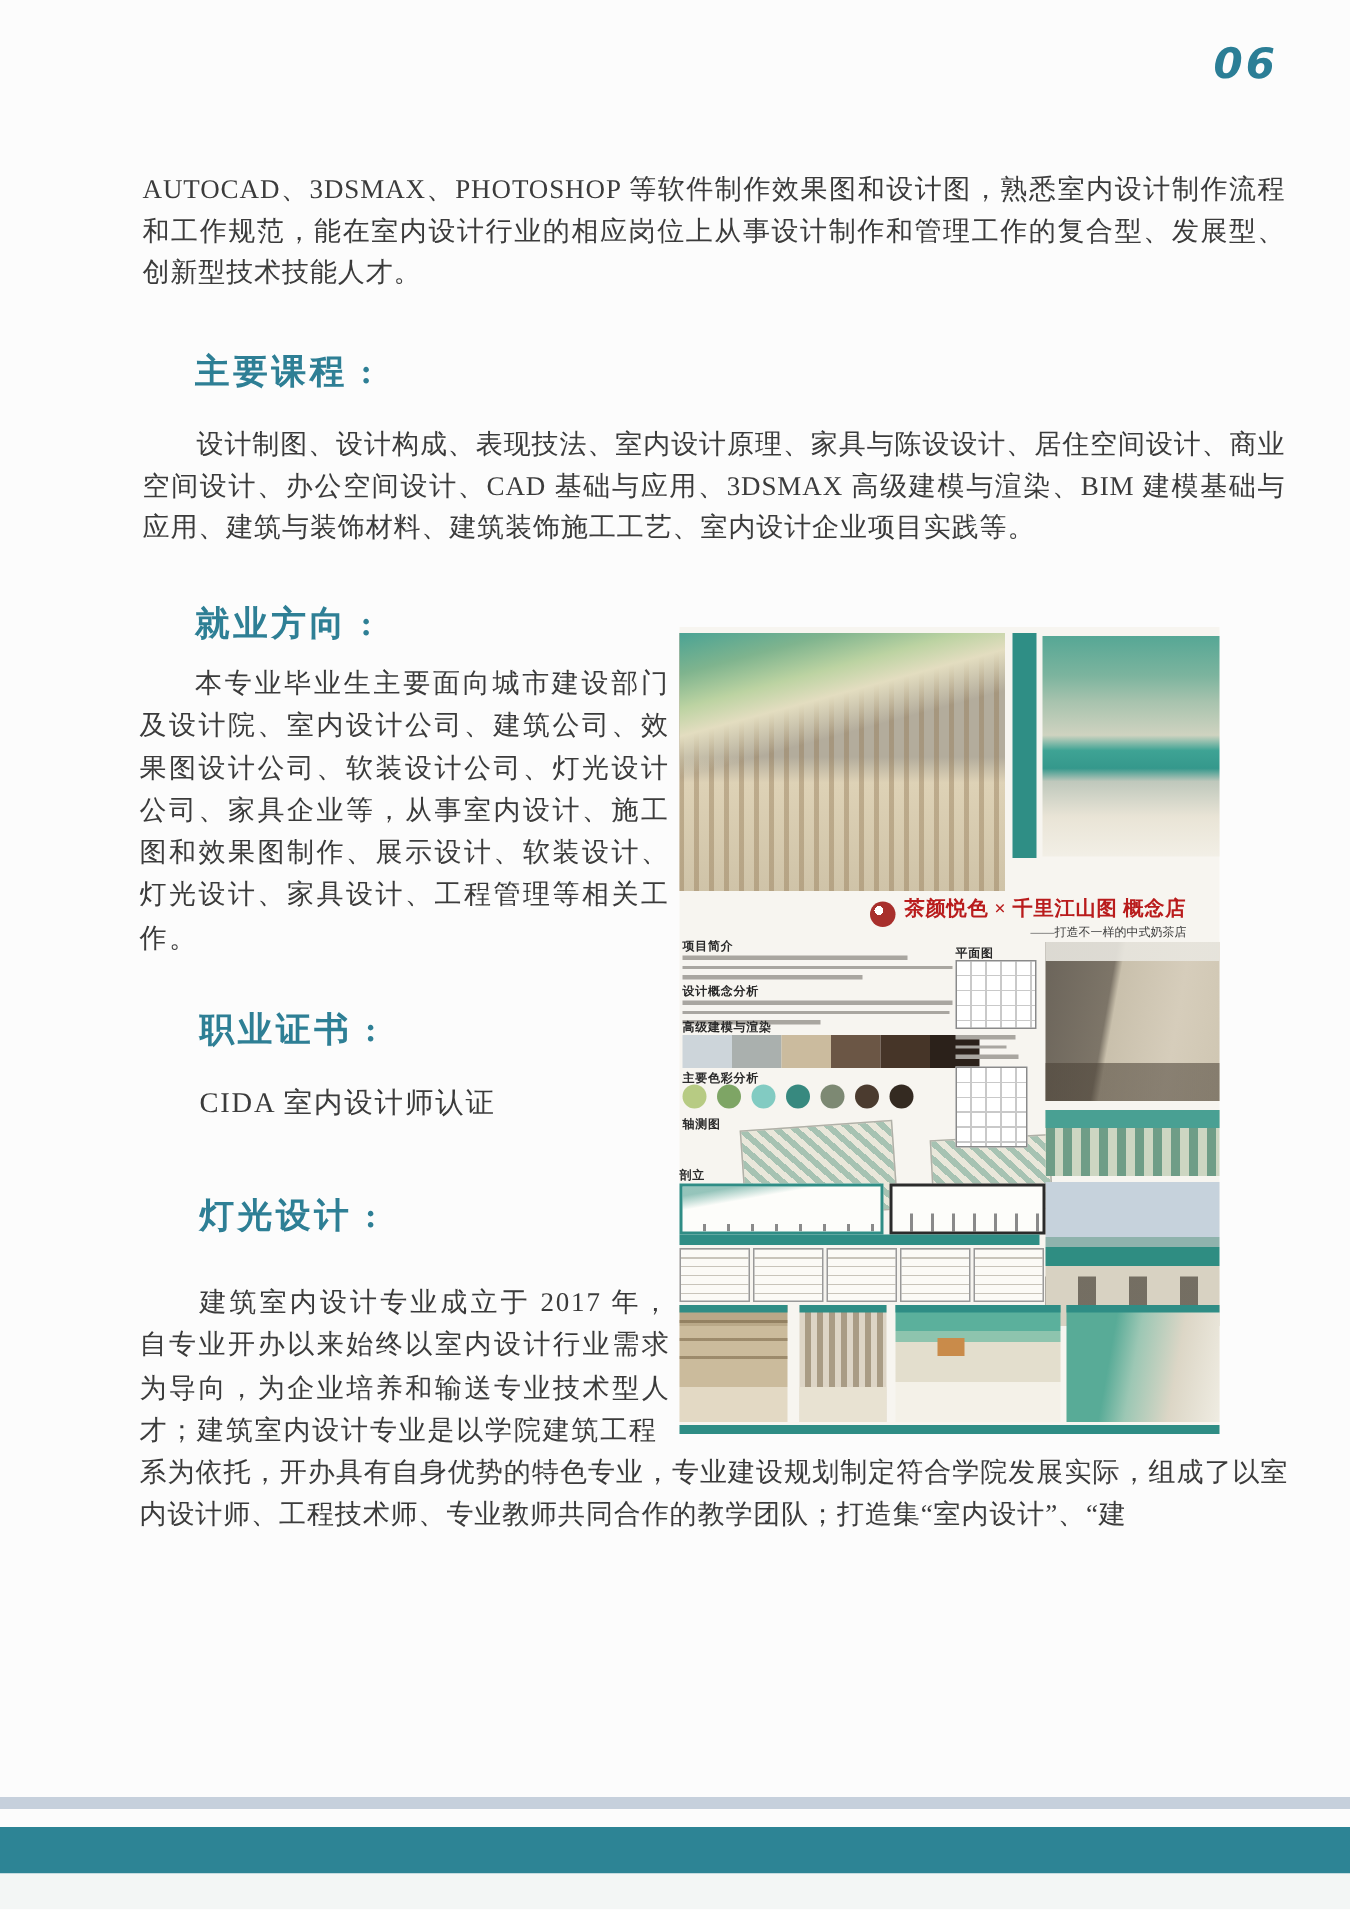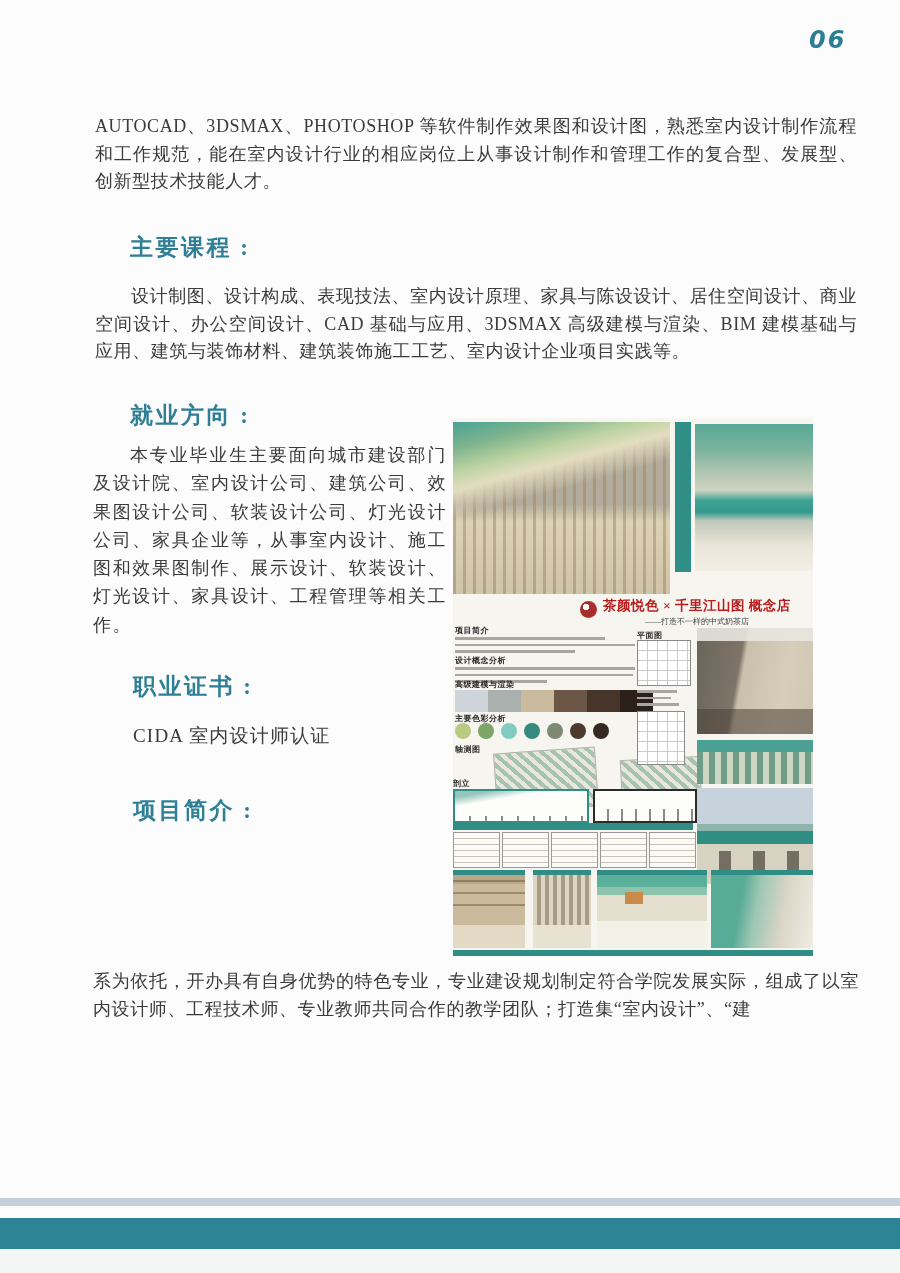--- a/index.html
+++ b/index.html
@@ -1,19 +1,19 @@
 <!DOCTYPE html>
 <html><head>
 <meta charset="utf-8">
 <style>
   html,body{margin:0;padding:0;background:#ffffff;}
   .page{position:relative;width:900px;height:1273px;background:#fcfcfc;overflow:hidden;
         font-family:"Liberation Serif","DejaVu Serif",serif;color:#3a3a3a;}
   .page-number{position:absolute;top:26px;left:809px;font-family:"DejaVu Sans",sans-serif;
-        font-style:italic;font-weight:bold;font-size:24px;color:#2b7e96;letter-spacing:2px;}
+        font-style:italic;font-weight:bold;font-size:28px;color:#2b7e96;letter-spacing:2px;}
   .para{position:absolute;margin:0;text-align:justify;font-size:18px;line-height:27.5px;
         letter-spacing:0.6px;color:#3b3b3b;}
   .intro{left:95px;top:113px;width:762px;}
   .courses{left:95px;top:283px;width:762px;text-indent:36px;}
   .employment{left:93px;top:441px;width:354px;text-indent:37px;line-height:28.3px;letter-spacing:1.6px;}
   .cida{left:133px;top:722px;font-size:19px;letter-spacing:1.2px;}
   .features-col{left:93px;top:854px;width:354px;text-indent:40px;line-height:28.3px;letter-spacing:1.2px;}
   .features-full{left:93px;top:968px;width:766px;line-height:27.5px;}
   .sec{position:absolute;margin:0;font-size:23px;font-weight:bold;color:#2e7f95;letter-spacing:2.5px;}
   .sec.h-courses{left:130px;top:232px;}
@@ -32,21 +32,21 @@
   .c-photo-l{left:0;top:4px;width:217px;height:172px;background:
       linear-gradient(165deg,#4aa394 0%,#7fb48e 12%,#bcd3a2 22%,#e3ddc0 30%,rgba(227,221,192,0) 42%),
       repeating-linear-gradient(90deg,rgba(150,125,90,.45) 0 3px,rgba(0,0,0,0) 3px 10px),
       linear-gradient(#b3ac9c 48%,#ded2b6 58%,#cfc3a8 100%);}
   .c-divider{left:222px;top:4px;width:16px;height:150px;background:#2f8e85;}
   .c-photo-r{left:242px;top:6px;width:118px;height:147px;background:
       linear-gradient(#56a795 0%,#7cb49e 18%,#a8c3ae 30%,#cfd3c0 45%,#3ea394 52%,#35988c 60%,#bfc8bc 66%,#e9e4d6 82%,#f2efe6 100%);}
   .c-logo{left:127px;top:183px;width:17px;height:17px;border-radius:50%;
       background:radial-gradient(circle at 35% 35%,#fff 0 3px,#a82f2c 3px);}
   .c-title{left:150px;top:179px;font-size:13.5px;font-weight:bold;color:#b91c1c;white-space:nowrap;letter-spacing:.5px;}
-  .c-subtitle{left:150px;top:198px;width:188px;text-align:center;font-size:8px;color:#3c3c3c;}
+  .c-subtitle{left:150px;top:198px;width:188px;text-align:right;font-size:8px;color:#3c3c3c;}
   .c-label{font-size:8px;font-weight:bold;color:#2a2a2a;font-family:"DejaVu Sans",sans-serif;letter-spacing:.5px;}
   .lines .ln{position:static;display:block;height:2.5px;background:#a9a6a0;margin-bottom:4px;}
   .swatches{left:2px;top:272px;width:198px;height:22px;display:flex;}
   .swatches div{position:static;flex:1;}
   .dots{left:2px;top:305px;display:flex;gap:7px;}
   .dots div{position:static;width:16px;height:16px;border-radius:50%;}
   .axon{background:#e9e7da;border:1px solid #b0b0a8;
       background-image:repeating-linear-gradient(45deg,rgba(85,150,130,.45) 0 4px,rgba(0,0,0,0) 4px 8px);}
   .axon1{left:42px;top:332px;width:100px;height:58px;transform:rotate(-4deg);}
   .axon2{left:168px;top:340px;width:78px;height:48px;transform:rotate(-3deg);}
@@ -102,21 +102,22 @@
 
   <h3 class="sec h-courses">主要课程 :</h3>
   <p class="para courses">设计制图、设计构成、表现技法、室内设计原理、家具与陈设设计、居住空间设计、商业空间设计、办公空间设计、CAD 基础与应用、3DSMAX 高级建模与渲染、BIM 建模基础与应用、建筑与装饰材料、建筑装饰施工工艺、室内设计企业项目实践等。</p>
 
   <h3 class="sec h-employment">就业方向 :</h3>
   <p class="para employment">本专业毕业生主要面向城市建设部门及设计院、室内设计公司、建筑公司、效果图设计公司、软装设计公司、灯光设计公司、家具企业等，从事室内设计、施工图和效果图制作、展示设计、软装设计、灯光设计、家具设计、工程管理等相关工作。</p>
 
   <h3 class="sec h-certificate">职业证书 :</h3>
   <p class="para cida">CIDA 室内设计师认证</p>
 
-  <h3 class="sec h-features">项目简介 :</h3>
+  <h3 class="sec h-features">灯光设计 :</h3>
+  <p class="para features-col">建筑室内设计专业成立于 2017 年，自专业开办以来始终以室内设计行业需求为导向，为企业培养和输送专业技术型人才；建筑室内设计专业是以学院建筑工程</p>
   <p class="para features-full">系为依托，开办具有自身优势的特色专业，专业建设规划制定符合学院发展实际，组成了以室内设计师、工程技术师、专业教师共同合作的教学团队；打造集“室内设计”、“建</p>
 
   <div class="board">
     <div class="c-photo-l"></div>
     <div class="c-divider"></div>
     <div class="c-photo-r"></div>
 
     <div class="c-logo"></div>
     <div class="c-title">茶颜悦色 × 千里江山图 概念店</div>
     <div class="c-subtitle">——打造不一样的中式奶茶店</div>

